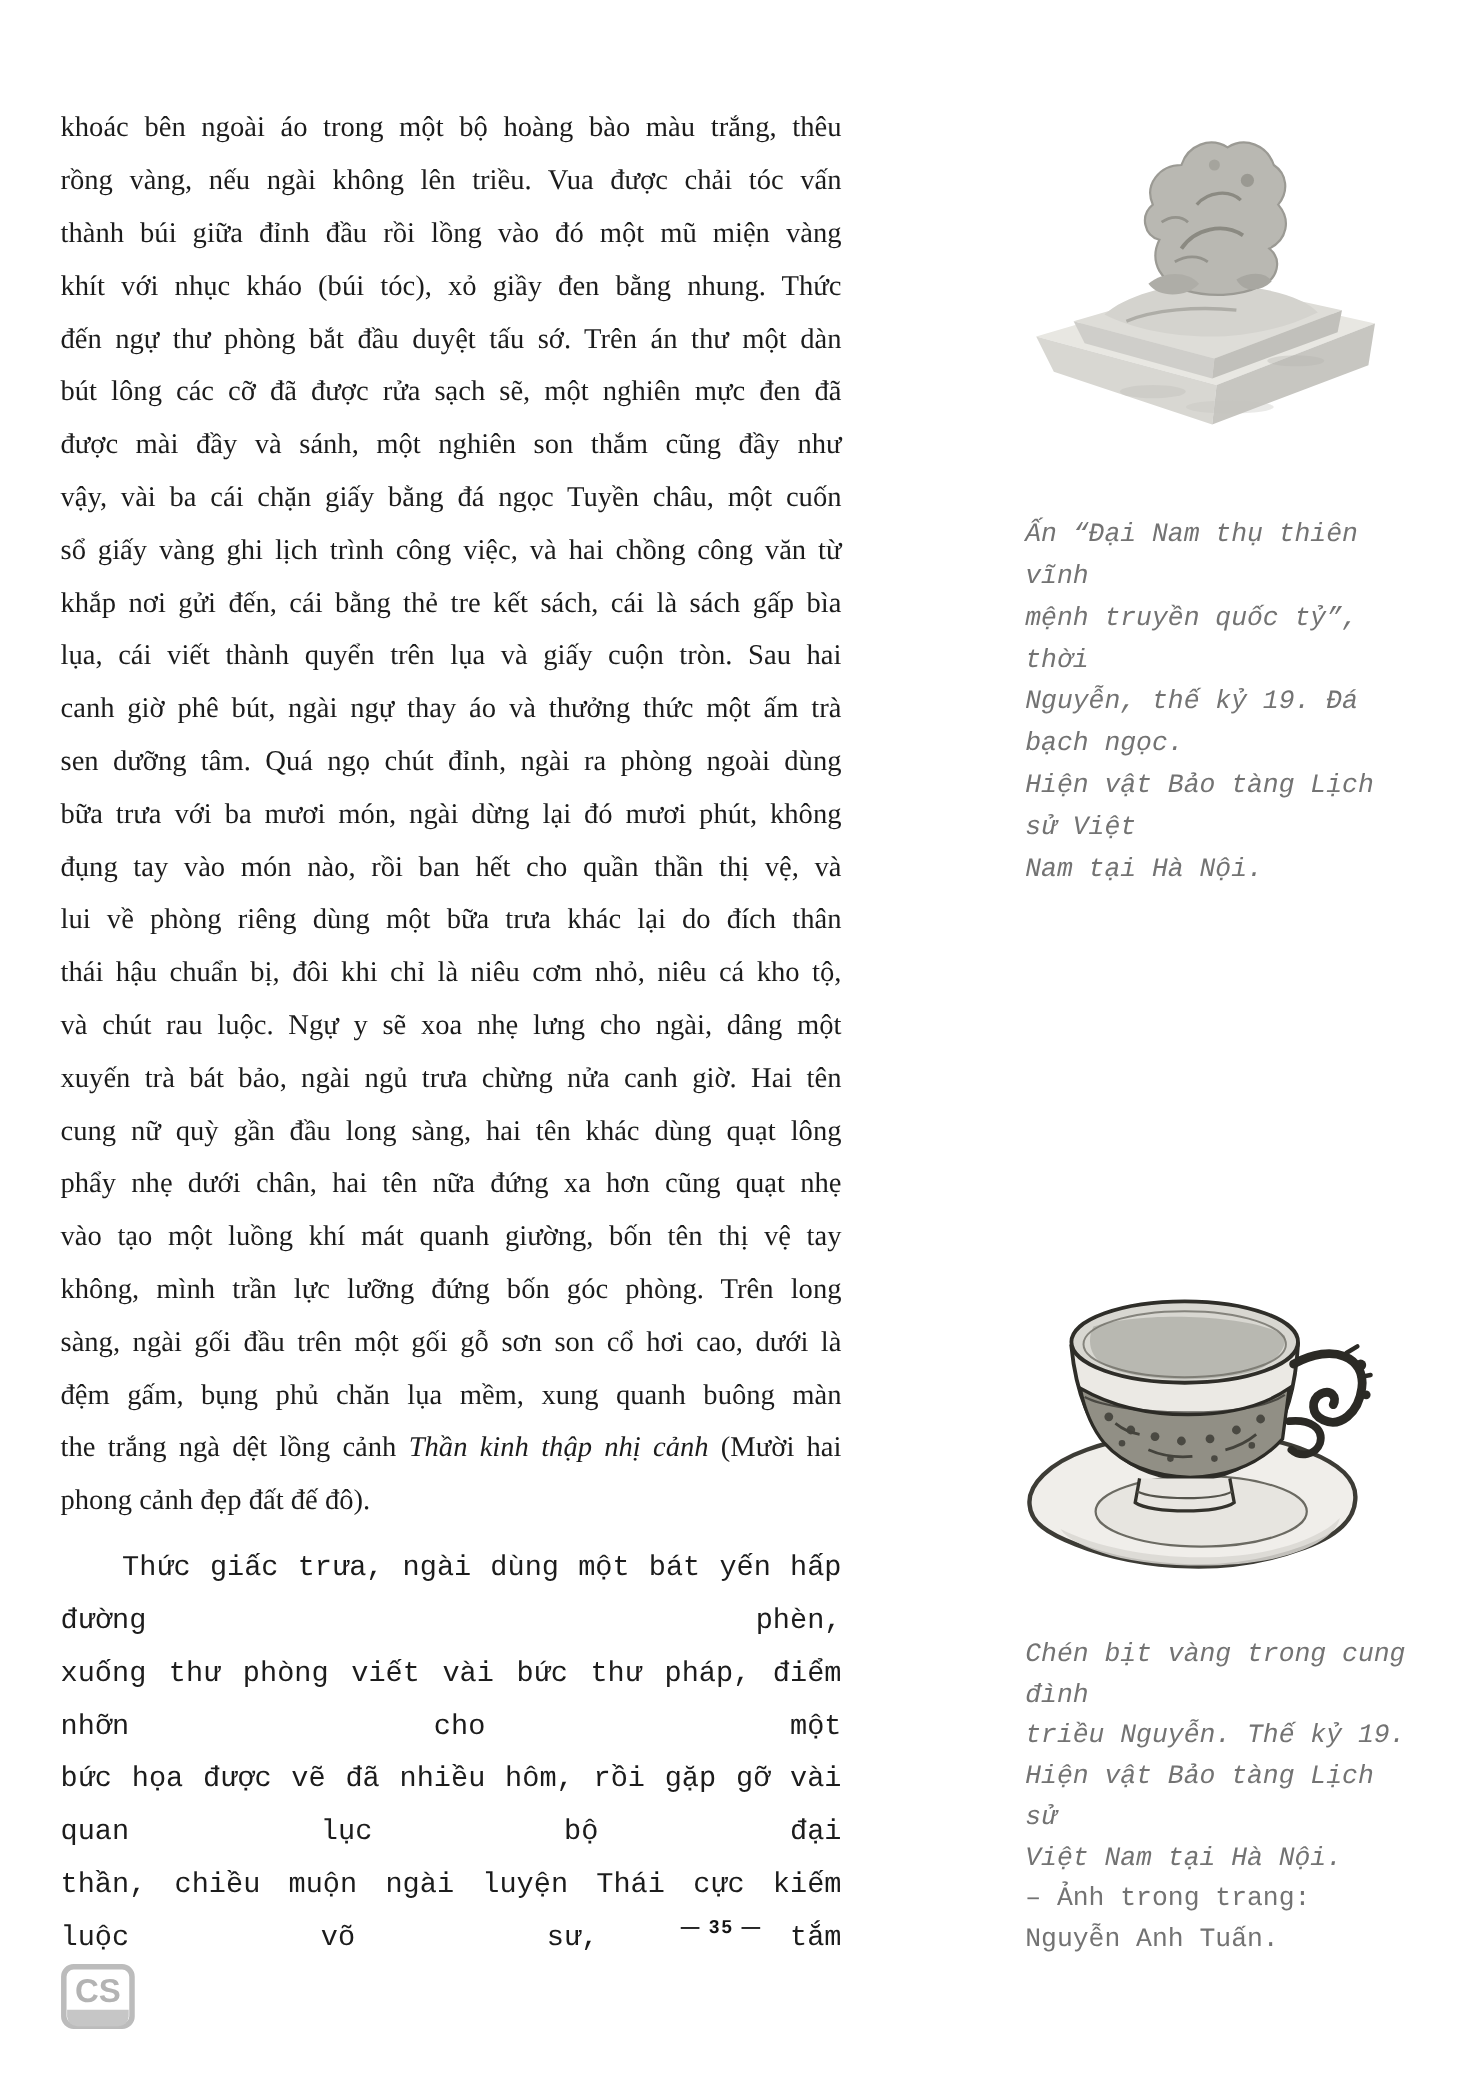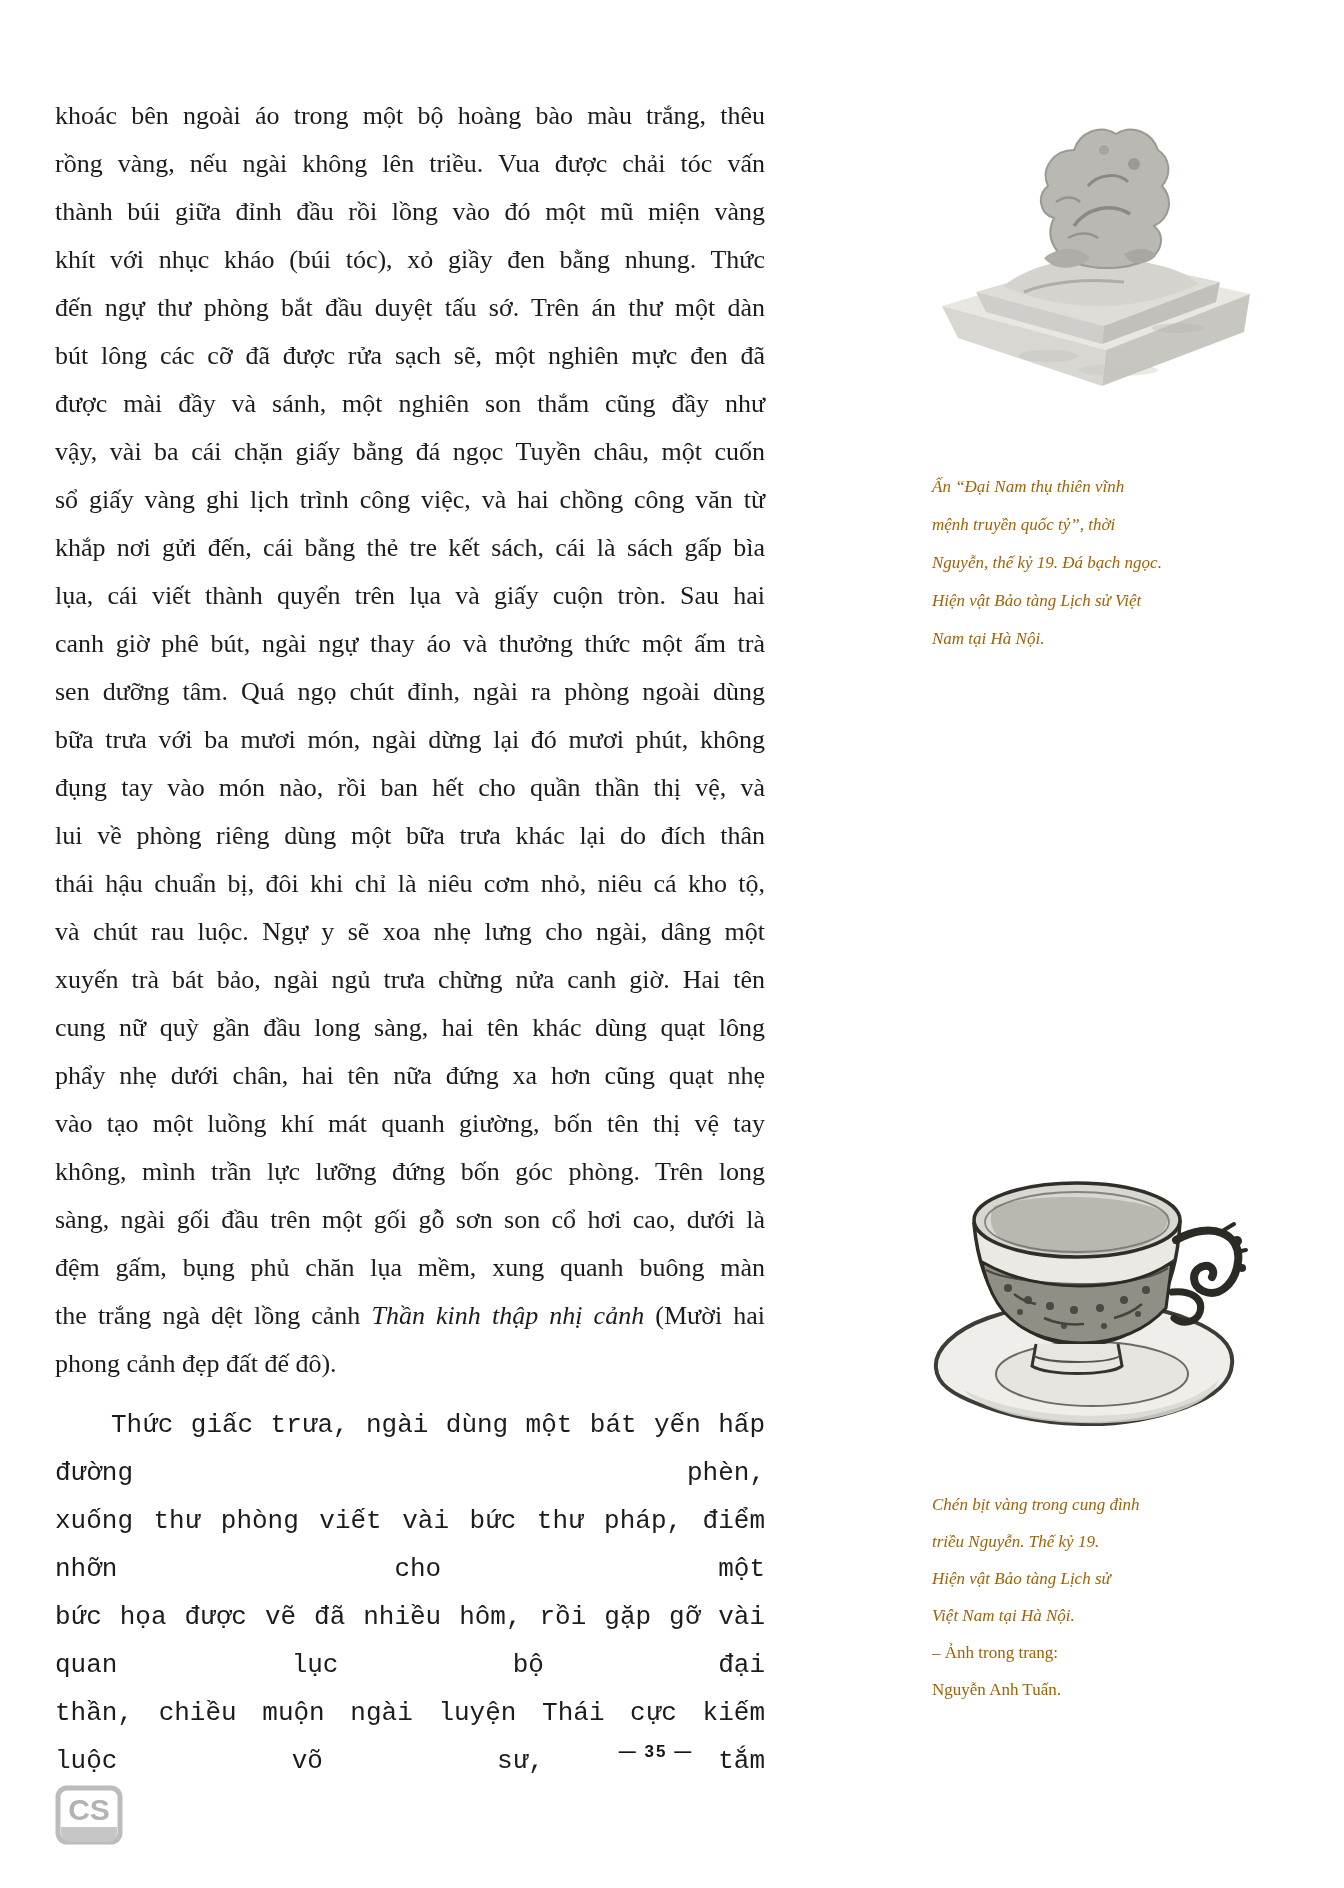--- a/index.html
+++ b/index.html
@@ -22,22 +22,22 @@
   .para.indent .tl:first-child{text-indent:56px;}
   .para+.para{margin-top:13px;font-family:Liberation Mono, monospace;}
   .tl i{font-style:italic;}
   
   .figure{position:absolute;}
   .fig-seal{left:928px;top:106px;width:334px;height:292px;}
   .fig-teacup{left:924px;top:1142px;width:330px;height:310px;}
   
   .caption{
     position:absolute;width:352px;
-    color:#a16207;
-    font-size:17px;line-height:38px;
+    color:#737373;
+    font-size:24px;line-height:38px;font-family:Liberation Mono, monospace;
   }
   .caption .tl{text-align:left;}
   .cap-seal{left:932px;top:468px;}
   .cap-teacup{left:932px;top:1486px;line-height:37px;}
   
   .page-num{
     position:absolute;left:0;top:1742px;width:1312px;
     text-align:center;
     font-family:"Liberation Sans", sans-serif;
     font-weight:bold;font-size:17px;color:#141414;

